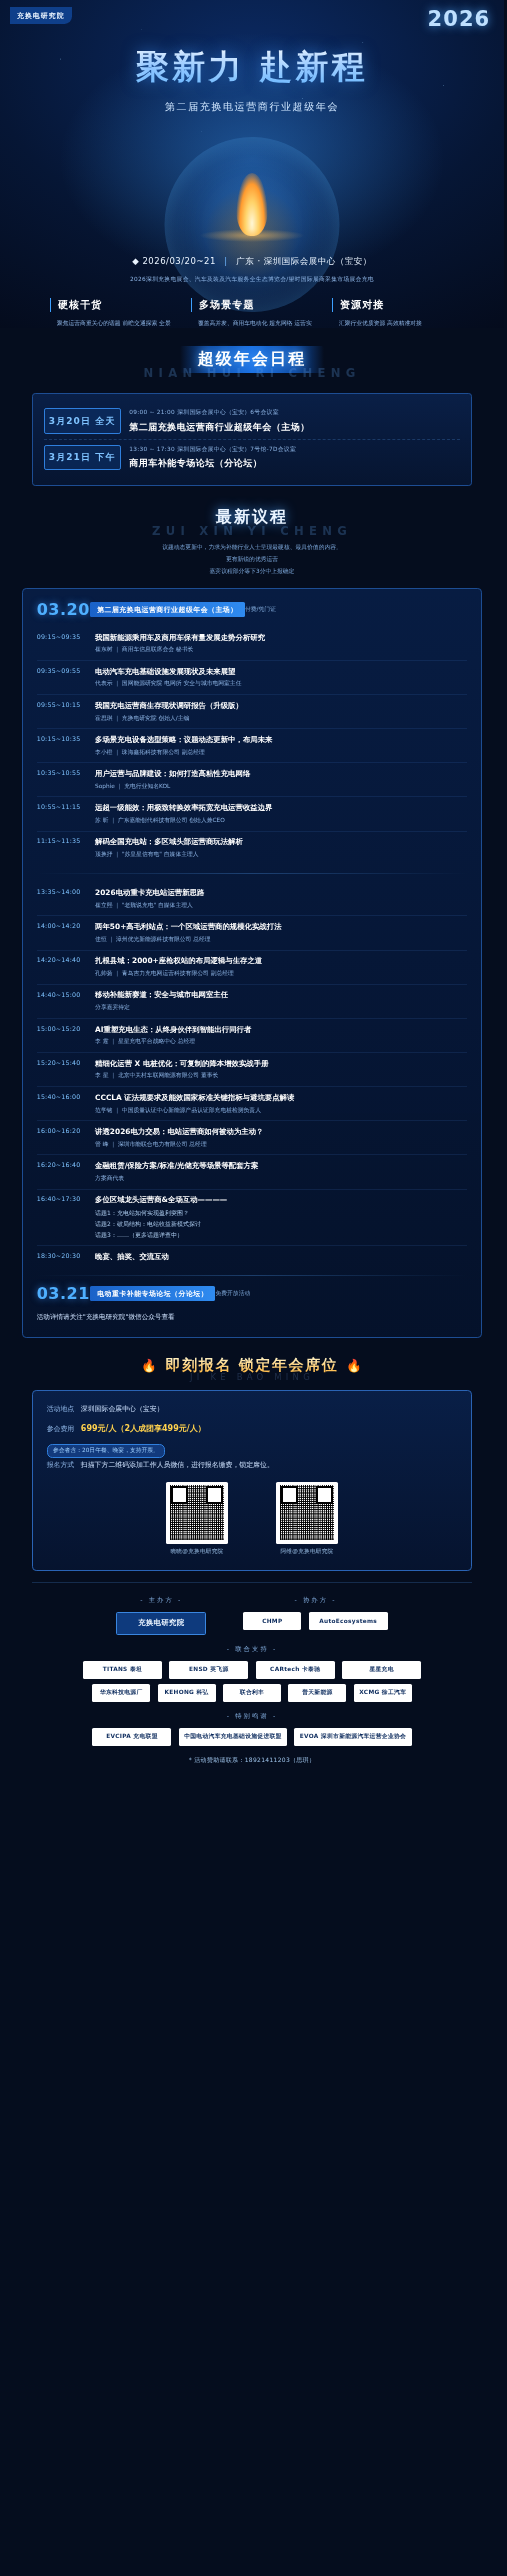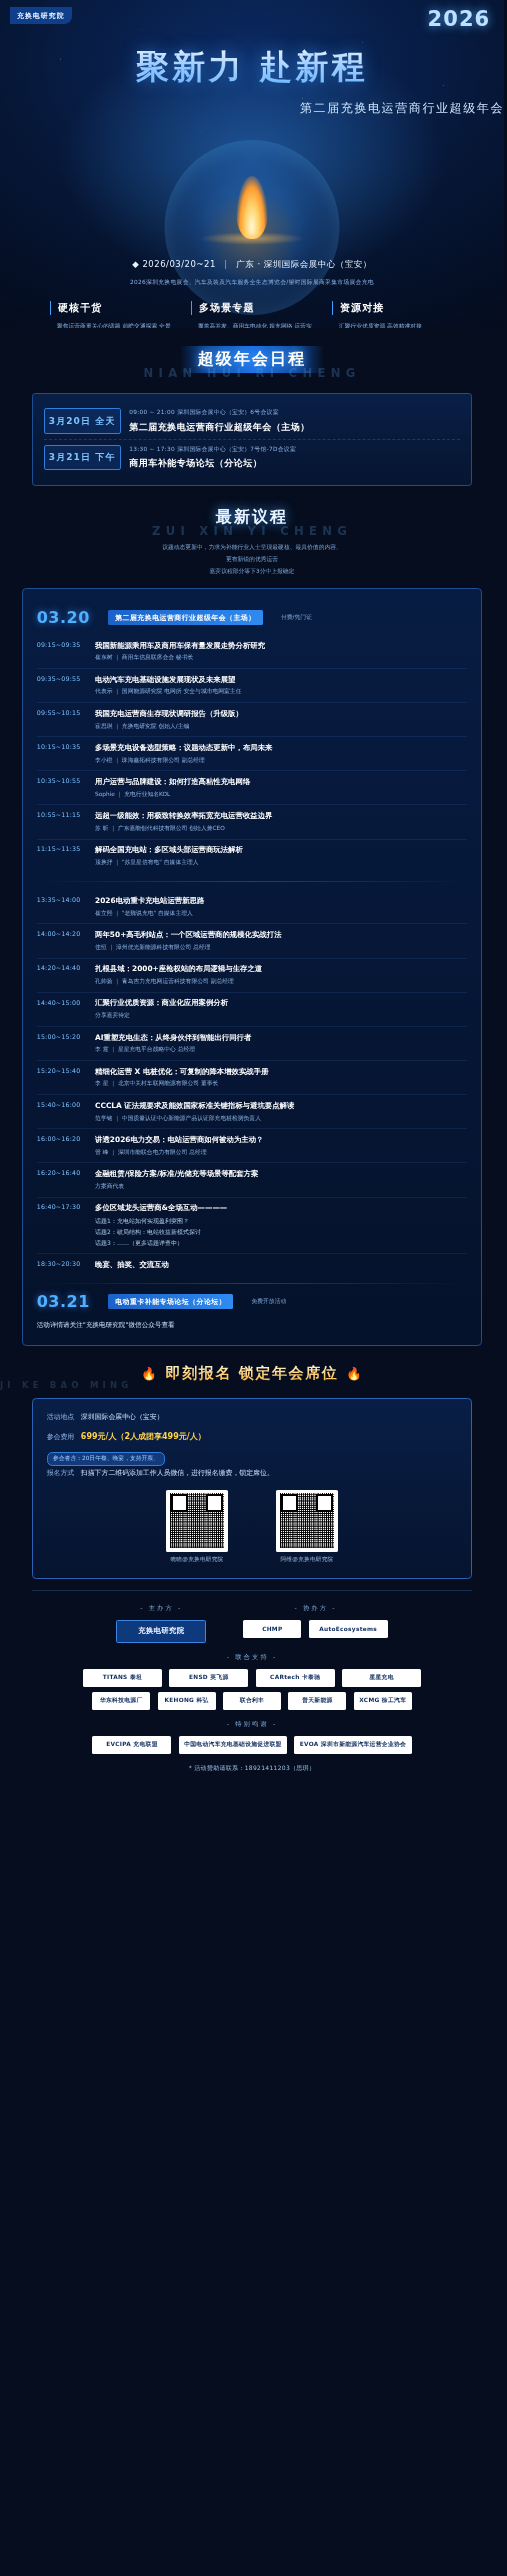--- a/index.html
+++ b/index.html
@@ -43,21 +43,21 @@
     font-family:"DejaVu Sans", sans-serif;
   }
   .hero-title {
     position:relative; text-align:center; margin-top:13.7px;
     font-size:33px; font-weight:bold; letter-spacing:3.2px;
     background: linear-gradient(180deg,#ffffff 0%, #cfe8ff 40%, #5fb4ff 100%);
     -webkit-background-clip:text; background-clip:text; color:transparent;
     text-shadow:0 0 16px rgba(60,150,255,.55);
   }
   .hero-sub {
-    position:relative; text-align:right; margin-top:9.5px; font-size:12px;
+    position:relative; text-align:center; margin-top:9.5px; font-size:10px;
     letter-spacing:1.6px; color:#cfe6ff;
   }
   .flame-wrap { position:relative; height:137px; margin-top:2.1px; }
   .flame-ring {
     position:absolute; left:50%; top:21px; transform:translateX(-50%);
     width:175px; height:175px; border-radius:50%;
     background: radial-gradient(circle at 50% 55%, rgba(255,210,120,.30) 0%, rgba(60,150,255,.22) 36%, rgba(20,70,160,.10) 60%, transparent 72%);
     box-shadow: inset 0 0 32px rgba(90,180,255,.35);
   }
   .flame {
@@ -116,21 +116,21 @@
   .sched-body { flex:1; }
   .sched-time { font-size:5.8px; color:#8fb6e6; letter-spacing:0.3px; }
   .sched-name { font-size:9px; color:#ffffff; font-weight:bold; margin-top:3.2px; letter-spacing:0.5px;}
 
   
   .agenda {
     margin:7.4px 22px 0; border:0.5px solid #1d4d93; border-radius:4.2px;
     background: linear-gradient(180deg, rgba(8,30,70,.9), rgba(5,18,44,.92));
     padding:11.6px 13.7px 13.7px;
   }
-  .day-head { display:flex; align-items:center; gap:18px; margin-bottom:7.4px;margin-top:8px; }
+  .day-head { display:flex; align-items:center; gap:0; margin-bottom:7.4px; }
   .day-num { font-size:16px; font-weight:bold; color:#4fb0ff; letter-spacing:0.5px; text-shadow:0 0 7.4px rgba(60,150,255,.7);}
   .day-tag {
     background:linear-gradient(90deg,#1a62c8,#2f8bf0); color:#fff; font-size:6.9px;
     padding:2.6px 7.4px; border-radius:1.6px; font-weight:bold; letter-spacing:0.5px;
   }
   .day-extra { font-size:5.8px; color:#7fa8d8; }
   .item { display:flex; gap:7.4px; padding:4.8px 0; }
   .item + .item { border-top:0.5px solid rgba(60,120,200,.16); }
   .it-time { width:51px; flex:none; font-size:6.3px; color:#7fc3ff; padding-top:1.1px; letter-spacing:0.2px;}
   .it-main { flex:1; }
@@ -141,21 +141,21 @@
   .day2-note { font-size:6.6px; color:#cfe3ff; margin-top:4.2px; line-height:1.9; }
 
   
   .signup-title { text-align:center; margin-top:18px; }
   .signup-title .fire { font-size:12.7px; }
   .signup-title .txt {
     font-size:15px; font-weight:bold; letter-spacing:1.6px; margin:0 5.3px;
     background:linear-gradient(180deg,#fff6cf,#ffb63c);
     -webkit-background-clip:text; background-clip:text; color:transparent;
   }
-  .signup-pinyin{ text-align:left; font-size:8.5px; letter-spacing:4.2px; color:rgba(120,160,220,.22); font-weight:bold; margin-top:-3.2px;}
+  .signup-pinyin{ text-align:center; font-size:8.5px; letter-spacing:4.2px; color:rgba(120,160,220,.22); font-weight:normal; margin-top:-3.2px;}
   .signup-card {
     margin:8.5px 32px 0; border:0.5px solid #2a63b4; border-radius:4.2px;
     background:linear-gradient(180deg, rgba(9,32,74,.92), rgba(6,20,48,.92));
     padding:11.6px 13.7px 13.7px;
   }
   .su-line { font-size:6.9px; color:#cfe3ff; margin-bottom:5.3px; line-height:1.9;}
   .su-line .k { color:#8fb6e6; }
   .su-price { color:#ffd24d; font-weight:bold; font-size:8px;}
   .su-badge {
     display:inline-block; background:#123a7d; border:0.5px solid #2f7fdd; color:#9fd0ff;
@@ -351,21 +351,21 @@
       <div class="item">
         <div class="it-time">14:20~14:40</div>
         <div class="it-main">
           <div class="it-title">扎根县域：2000+座枪权站的布局逻辑与生存之道</div>
           <div class="it-speaker">孔帅扬 ｜ 青岛吉力充电网运营科技有限公司 副总经理</div>
         </div>
       </div>
       <div class="item">
         <div class="it-time">14:40~15:00</div>
         <div class="it-main">
-          <div class="it-title">汇聚行业优质资源：商业化应用案例分析</div>
+          <div class="it-title">移动补能新赛道：安全与城市电网室主任</div>
           <div class="it-speaker">分享嘉宾待定</div>
         </div>
       </div>
       <div class="item">
         <div class="it-time">15:00~15:20</div>
         <div class="it-main">
           <div class="it-title">AI重塑充电生态：从终身伙伴到智能出行同行者</div>
           <div class="it-speaker">李  霆 ｜ 星星充电平台战略中心 总经理</div>
         </div>
       </div>

